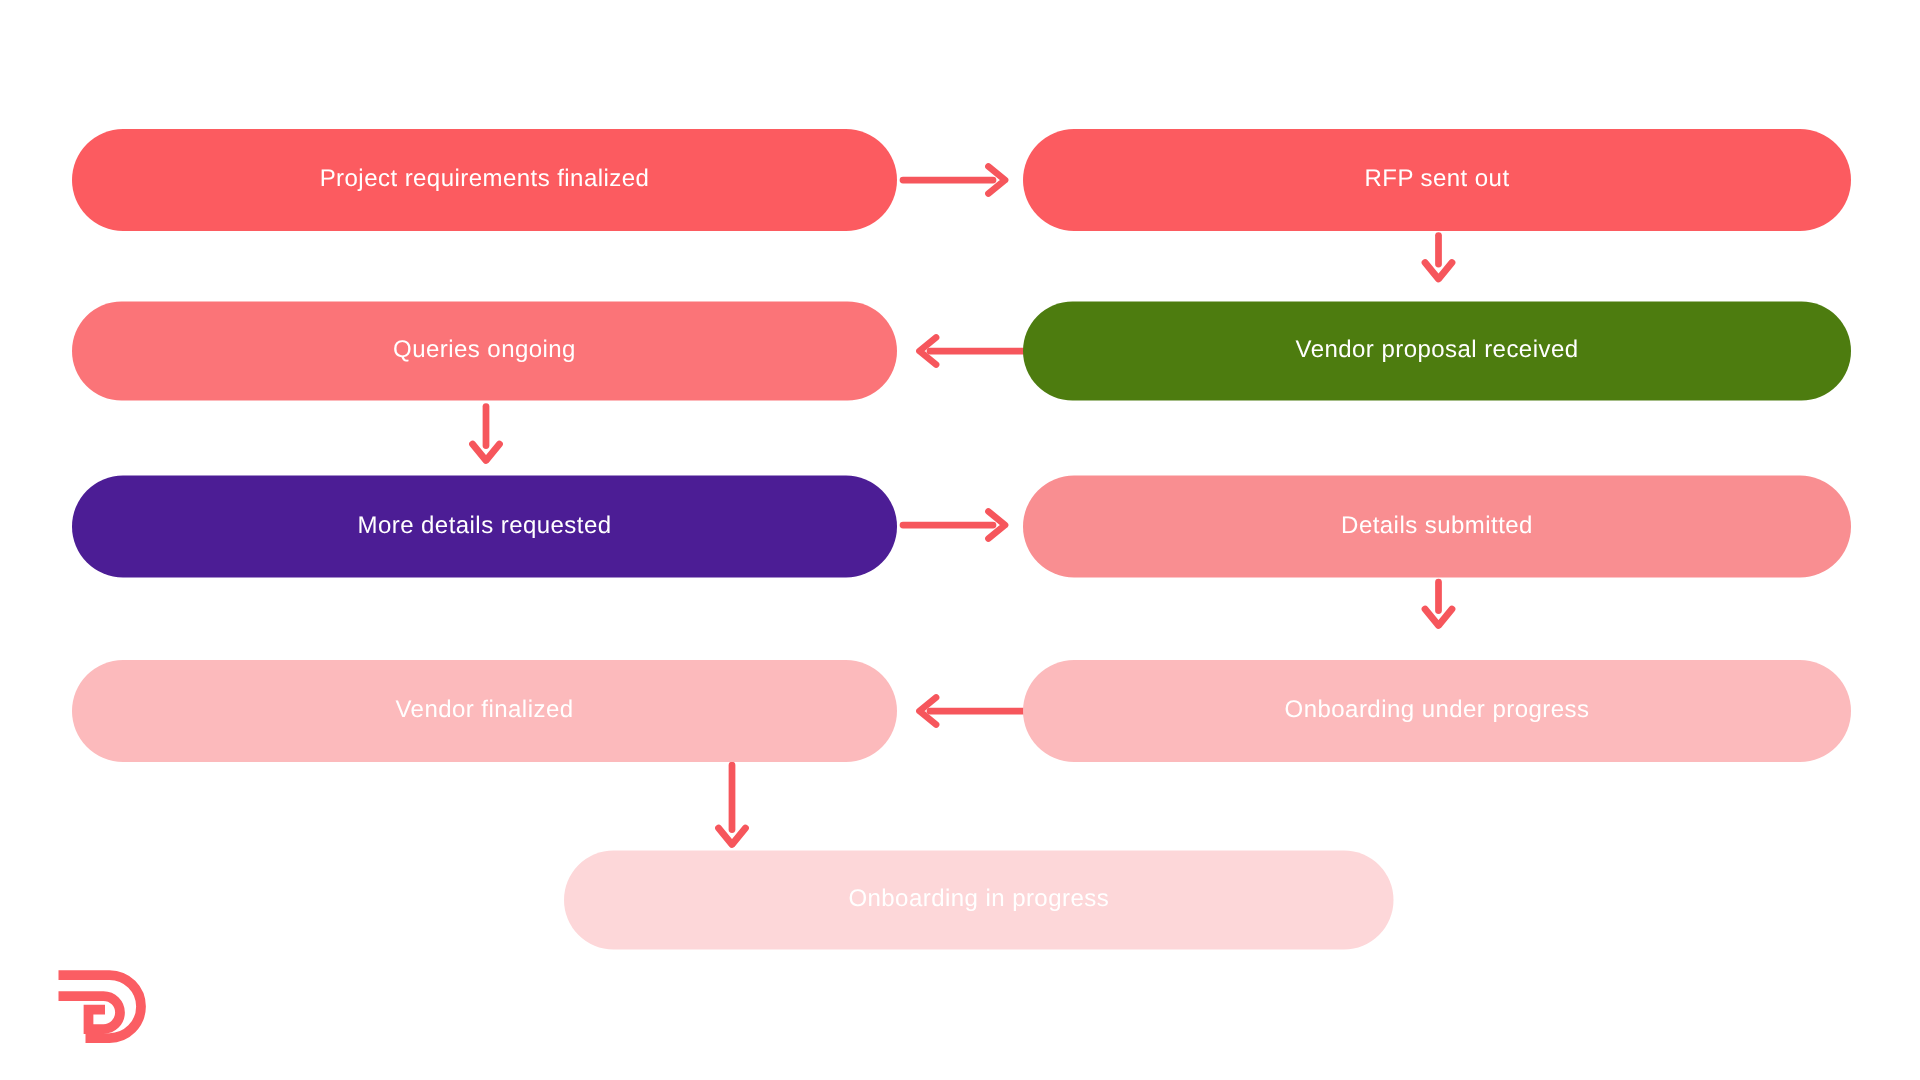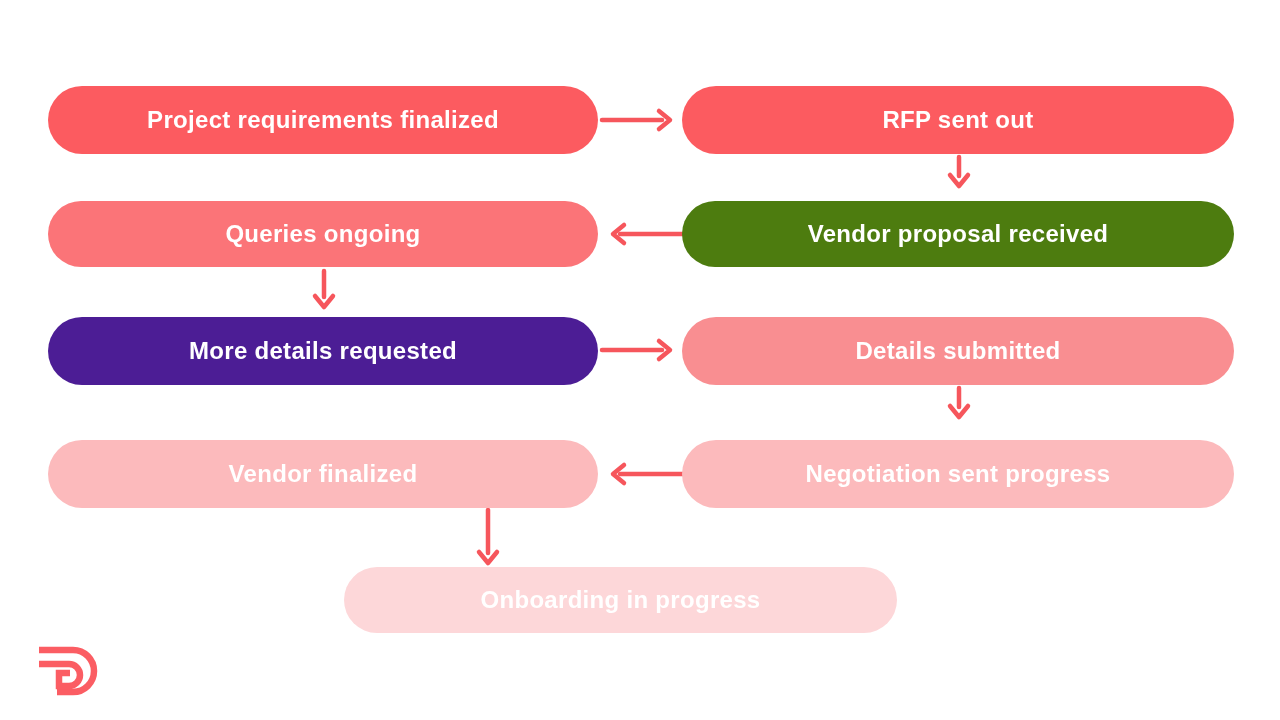--- a/index.html
+++ b/index.html
@@ -29,33 +29,33 @@
     fill: none;
     stroke-linecap: round;
     stroke-linejoin: round;
   }
   .node {
     position: absolute;
     border-radius: 34px;
     display: flex;
     align-items: center;
     justify-content: center;
-    font-size: 24px;
-    font-weight: 700;
+    font-size: 16px;
+    font-weight: 400;
     letter-spacing: 0.3px;
     text-align: center;
     white-space: nowrap;
   }
   .col-left   { left: 48px;  width: 550px; }
   .col-right  { left: 682px; width: 552px; }
   .row-1 { top: 86px;  height: 68px; }
   .row-2 { top: 201px; height: 66px; }
   .row-3 { top: 317px; height: 68px; }
   .row-4 { top: 440px; height: 68px; }
-  .node-final { left: 344px; top: 567px; width: 553px; height: 66px; }
+  .node-final { left: 376px; top: 567px; width: 553px; height: 66px; }
   .brand-logo {
     position: absolute;
     left: 36px;
     top: 645px;
   }
   .brand-logo path {
     fill: none;
     stroke-width: 6.5;
     stroke-linecap: butt;
     stroke-linejoin: miter;
@@ -96,21 +96,21 @@
   <div class="node col-left row-2" style="background-color: rgb(251, 116, 120); color: rgb(255, 255, 255);">Queries ongoing</div>
 
   <div class="node col-right row-2" style="background-color: #4d7c0f; color: rgb(255, 255, 255);">Vendor proposal received</div>
 
   <div class="node col-left row-3" style="background-color: #4c1d95; color: rgb(255, 255, 255);">More details requested</div>
 
   <div class="node col-right row-3" style="background-color: rgb(249, 142, 145); color: rgb(255, 255, 255);">Details submitted</div>
 
   <div class="node col-left row-4" style="background-color: rgb(252, 186, 188); color: rgb(255, 255, 255);">Vendor finalized</div>
 
-  <div class="node col-right row-4" style="background-color: rgb(252, 186, 188); color: rgb(255, 255, 255);">Negotiation sent progress</div>
+  <div class="node col-right row-4" style="background-color: rgb(252, 186, 188); color: rgb(255, 255, 255);">Onboarding under progress</div>
 
   <div class="node node-final" style="background-color: rgb(253, 215, 217); color: rgb(255, 255, 255);">Onboarding in progress</div>
 
   <svg class="brand-logo" width="66" height="54" viewBox="0 0 66 54">
     <g style="stroke: rgb(251, 93, 99);">
       <path d="M 3,5 H 37 A 21,21 0 0 1 37,47 H 21"></path>
       <path d="M 3,19 H 33 A 11,11 0 0 1 33,41 H 23 V 28 H 34"></path>
     </g>
   </svg>
 

